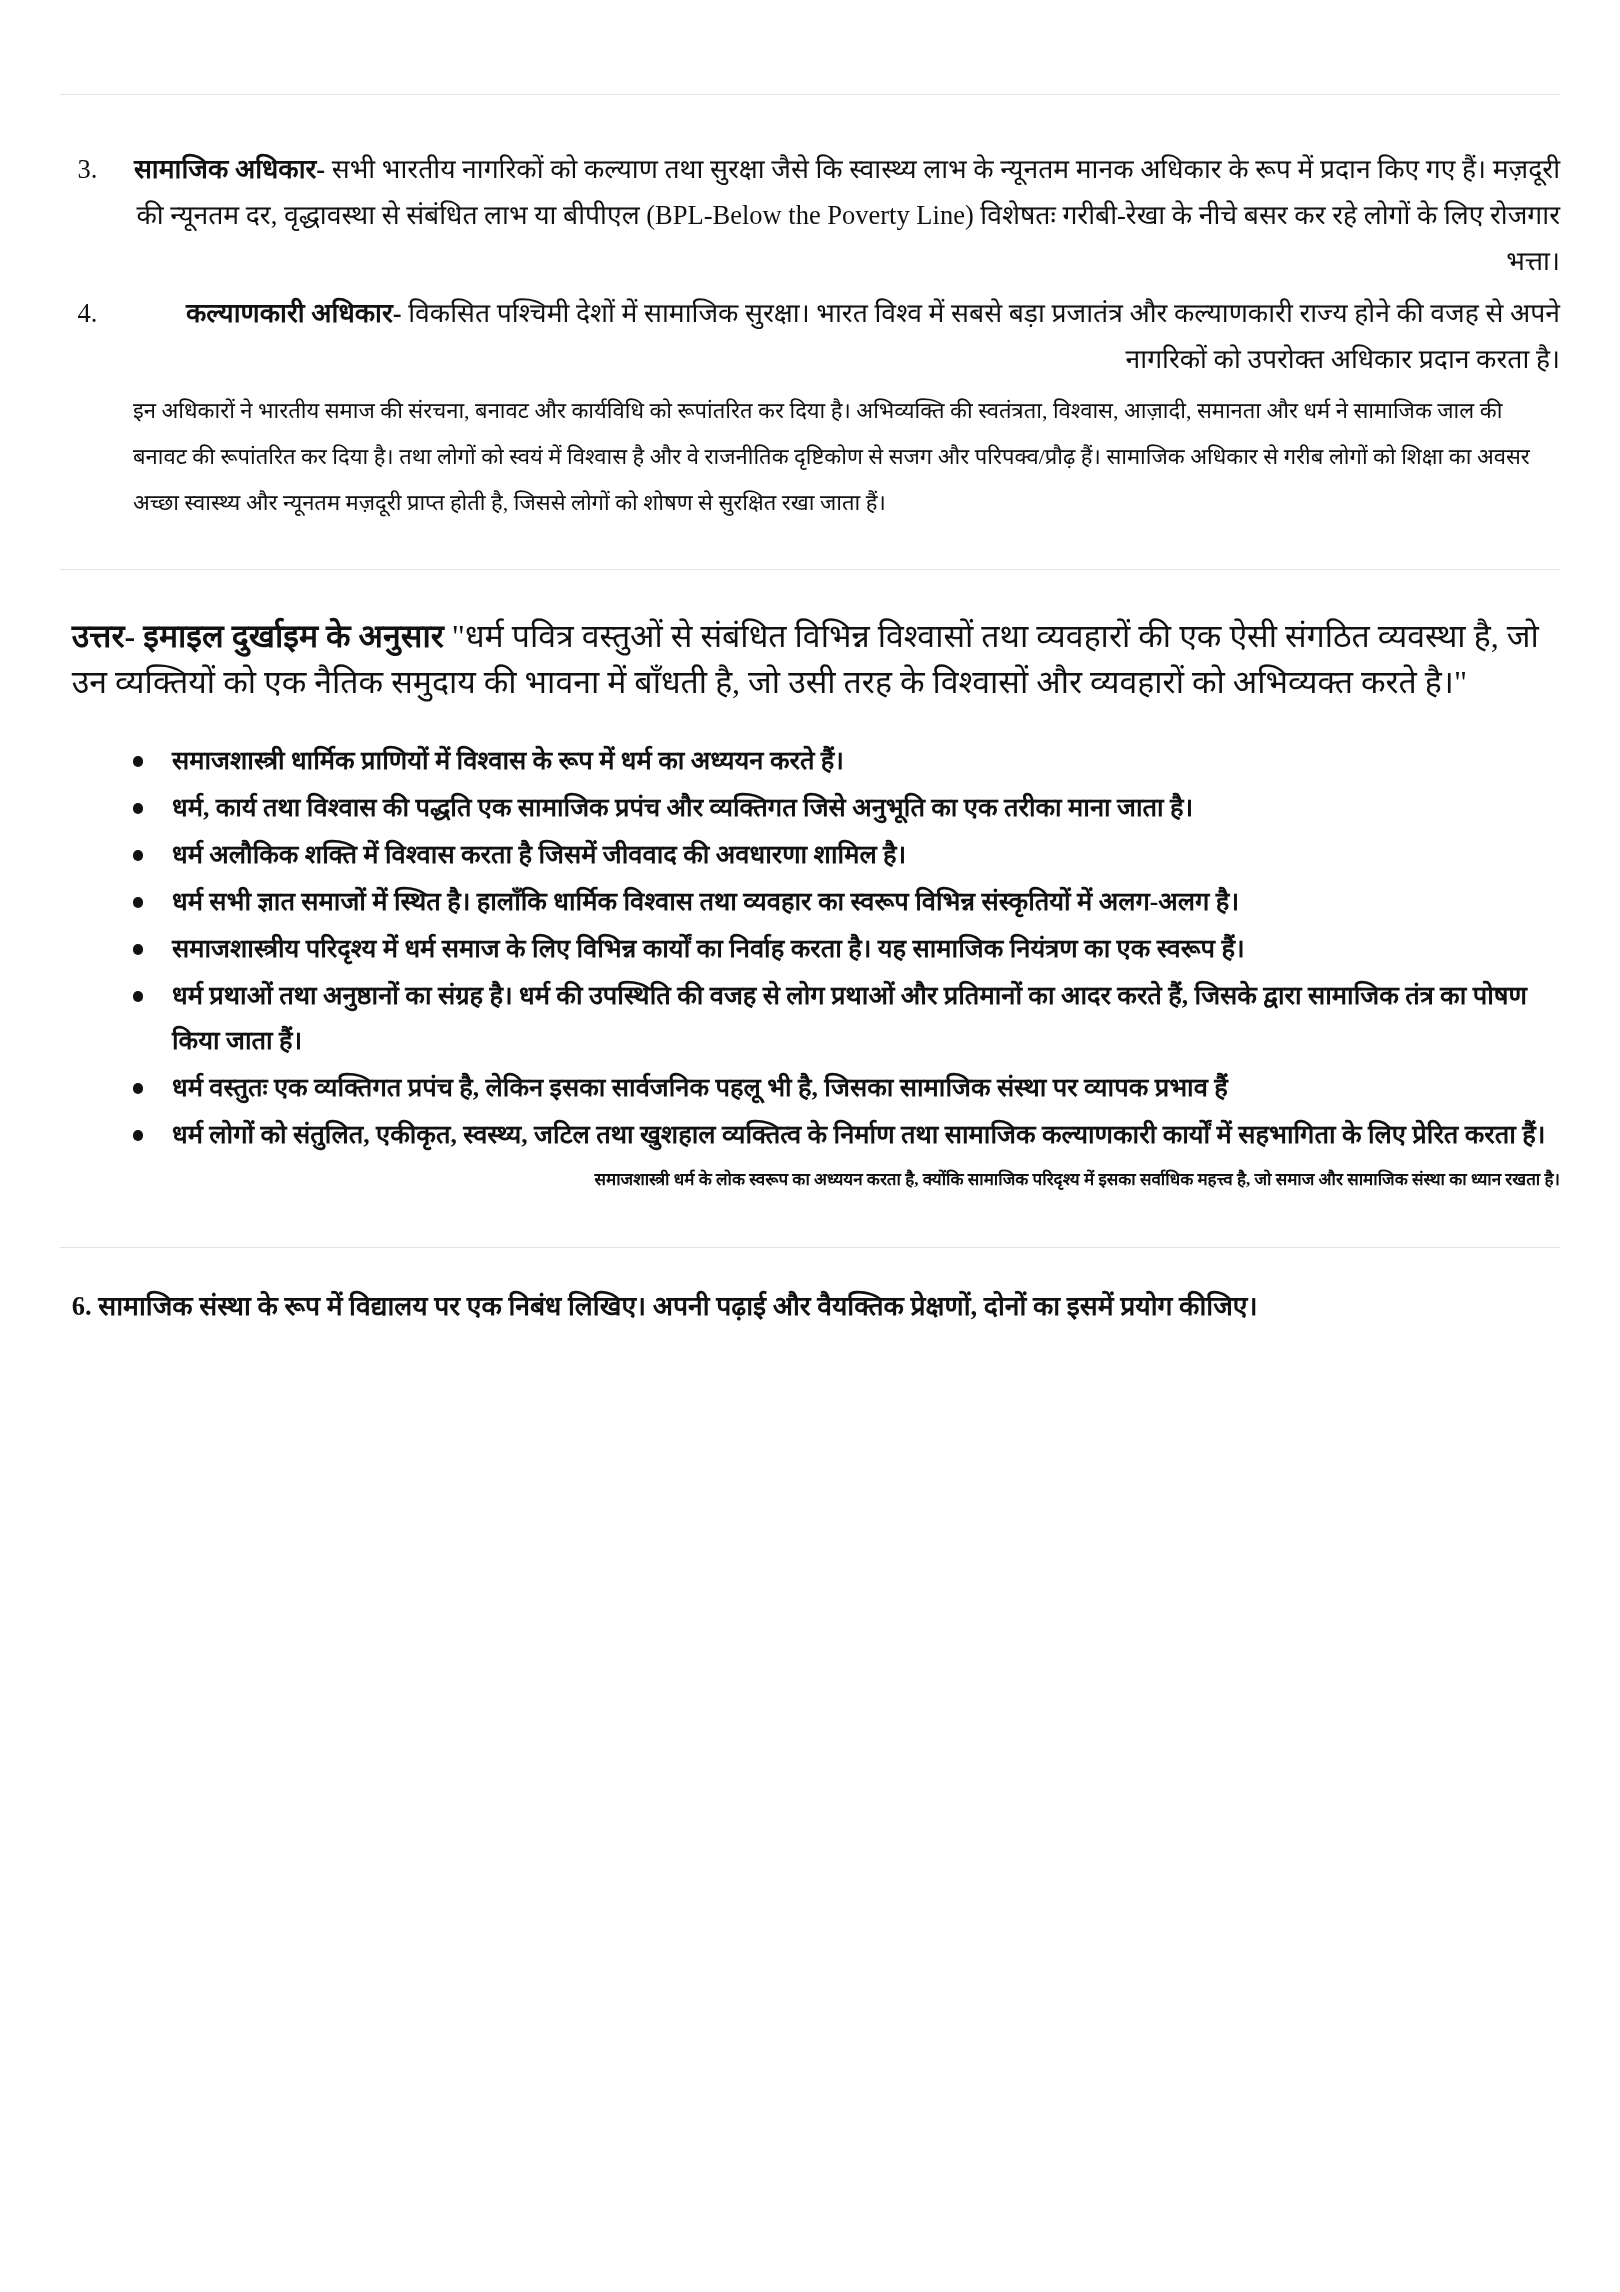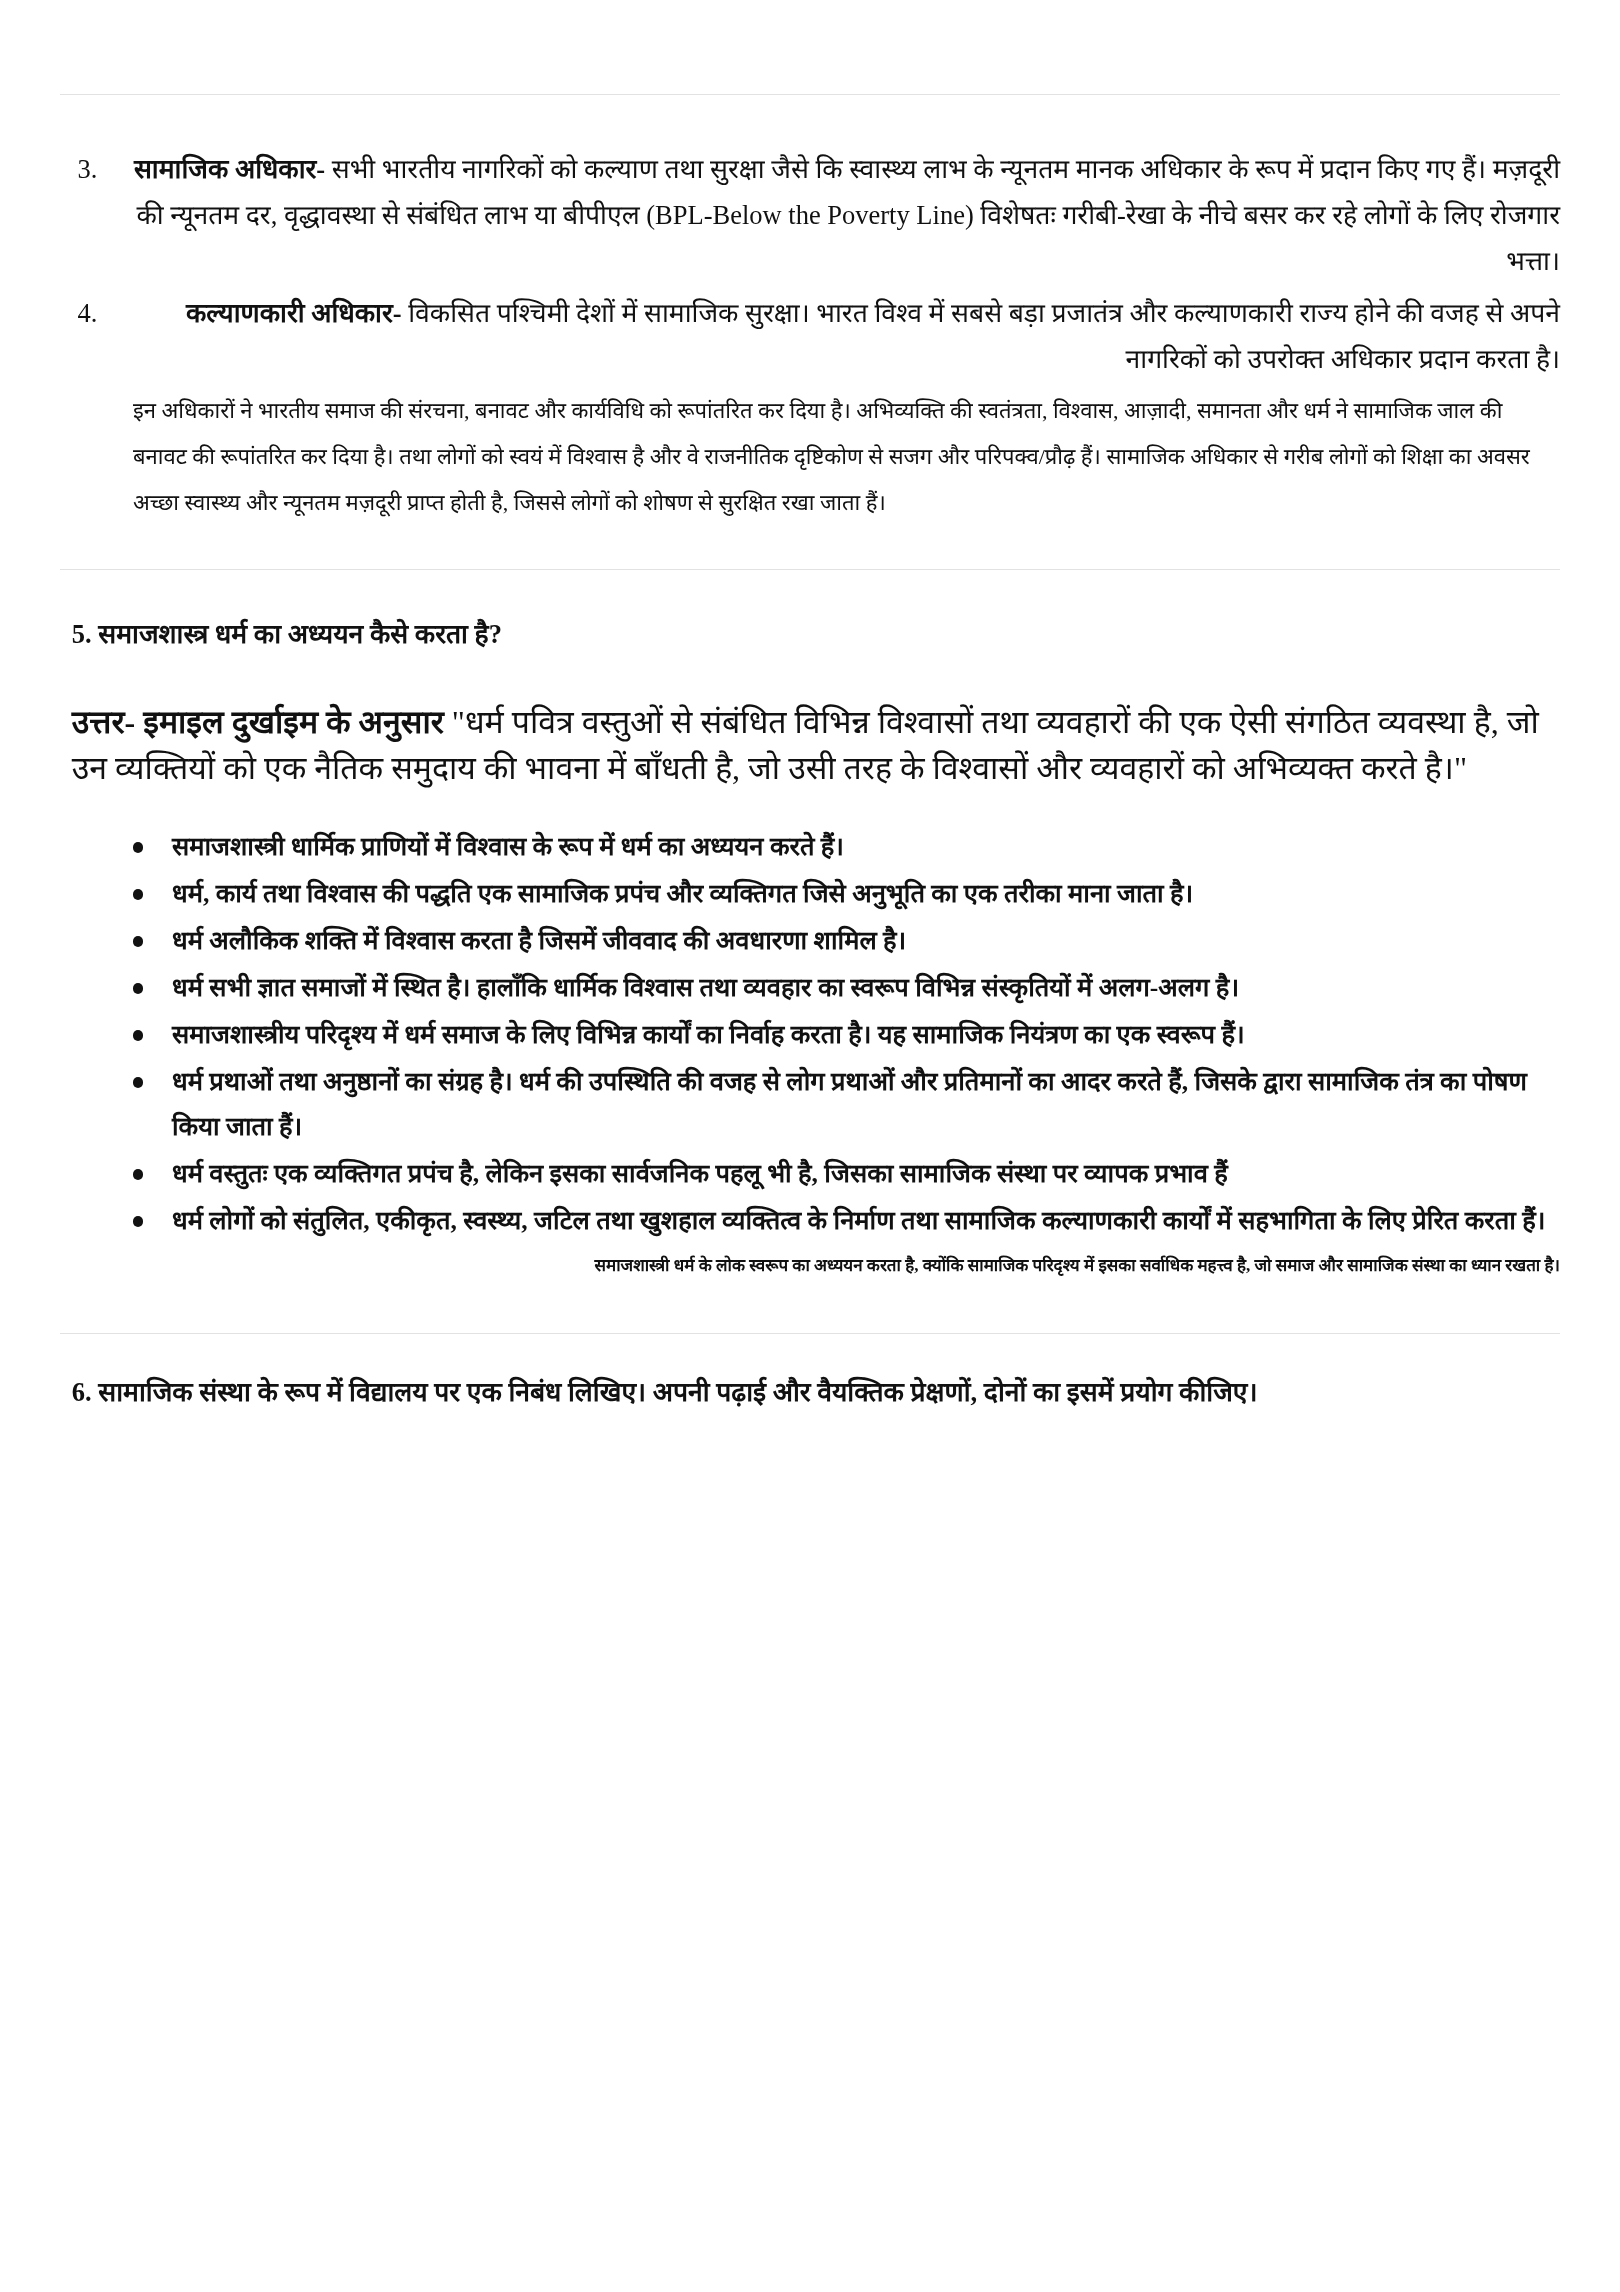--- a/index.html
+++ b/index.html
@@ -150,21 +150,20 @@
       <li>
         <span class="li-num">4.</span>
         <div class="li-body"><b>कल्याणकारी अधिकार-</b><span> विकसित पश्चिमी देशों में सामाजिक सुरक्षा। भारत विश्व में सबसे बड़ा प्रजातंत्र और कल्याणकारी राज्य होने की वजह से अपने नागरिकों को उपरोक्त अधिकार प्रदान करता है।</span></div>
       </li>
     </ol>
 
     <p class="sub-para">इन अधिकारों ने भारतीय समाज की संरचना, बनावट और कार्यविधि को रूपांतरित कर दिया है। अभिव्यक्ति की स्वतंत्रता, विश्वास, आज़ादी, समानता और धर्म ने सामाजिक जाल की बनावट की रूपांतरित कर दिया है। तथा लोगों को स्वयं में विश्वास है और वे राजनीतिक दृष्टिकोण से सजग और परिपक्व/प्रौढ़ हैं। सामाजिक अधिकार से गरीब लोगों को शिक्षा का अवसर अच्छा स्वास्थ्य और न्यूनतम मज़दूरी प्राप्त होती है, जिससे लोगों को शोषण से सुरक्षित रखा जाता हैं।</p>
 
     <hr class="rule mid">
 
-    <div class="q-heading">5. समाजशास्त्र धर्म का अध्ययन कैसे करता है?</div>
 
     <p class="answer"><b>उत्तर- इमाइल दुर्खाइम के अनुसार</b><span> "धर्म पवित्र वस्तुओं से संबंधित विभिन्न विश्वासों तथा व्यवहारों की एक ऐसी संगठित व्यवस्था है, जो उन व्यक्तियों को एक नैतिक समुदाय की भावना में बाँधती है, जो उसी तरह के विश्वासों और व्यवहारों को अभिव्यक्त करते है।"</span></p>
 
     <ul class="bullets">
       <li>
         <span class="bullet-dot"></span>
         <span class="bullet-text">समाजशास्त्री धार्मिक प्राणियों में विश्वास के रूप में धर्म का अध्ययन करते हैं।</span>
       </li>
       <li>
         <span class="bullet-dot"></span>

